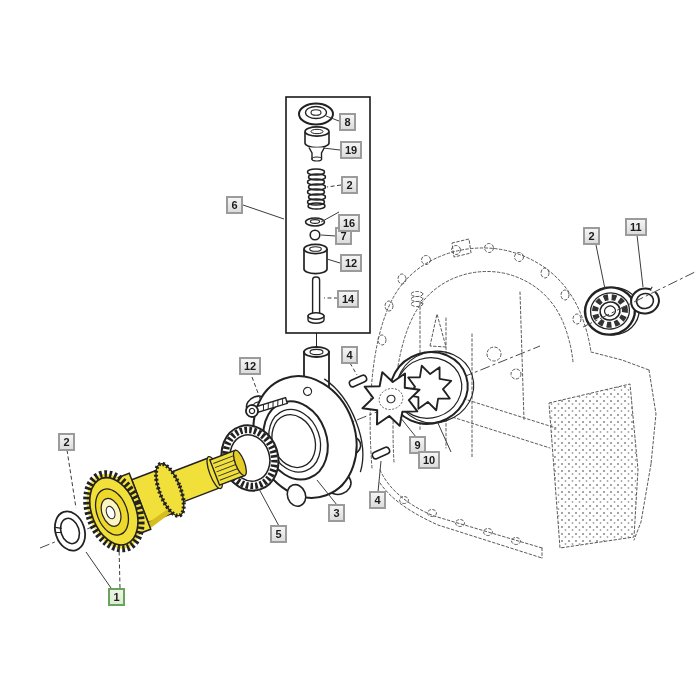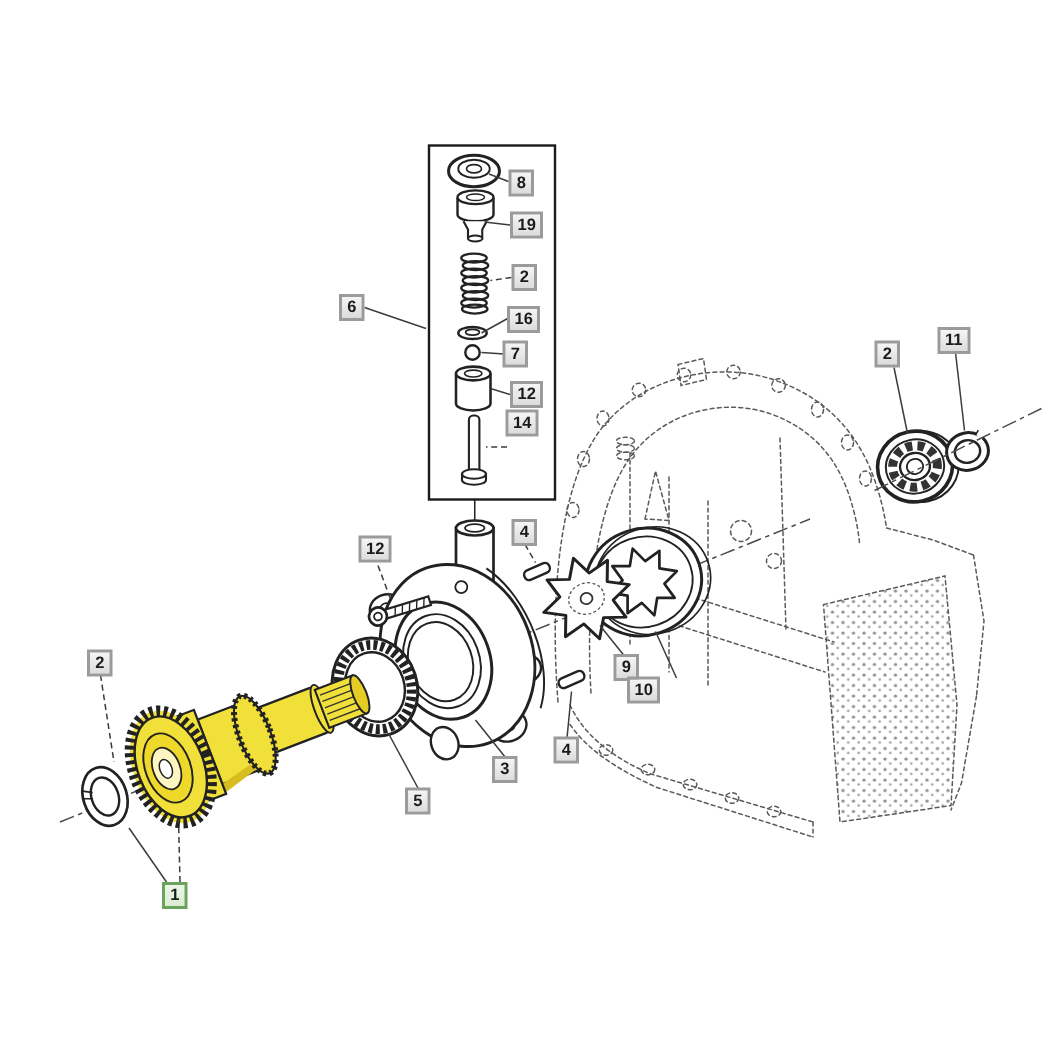--- a/index.html
+++ b/index.html
@@ -258,19 +258,19 @@
 <div class="callout" style="left:369px;top:491px">4</div>
 <div class="callout" style="left:270px;top:525px">5</div>
 <div class="callout" style="left:226px;top:196px">6</div>
 <div class="callout" style="left:335px;top:227px">7</div>
 <div class="callout" style="left:339px;top:113px">8</div>
 <div class="callout" style="left:409px;top:436px">9</div>
 <div class="callout" style="left:418px;top:451px">10</div>
 <div class="callout" style="left:625px;top:218px">11</div>
 <div class="callout" style="left:239px;top:357px">12</div>
 <div class="callout" style="left:583px;top:227px">2</div>
-<div class="callout" style="left:337px;top:273px">14</div>
+<div class="callout" style="left:337px;top:290px">14</div>
 <div class="callout" style="left:340px;top:254px">12</div>
-<div class="callout" style="left:338px;top:204px">16</div>
+<div class="callout" style="left:338px;top:214px">16</div>
 <div class="callout" style="left:341px;top:176px">2</div>
 <div class="callout" style="left:340px;top:141px">19</div>
 
 </div>
 
 </body></html>

